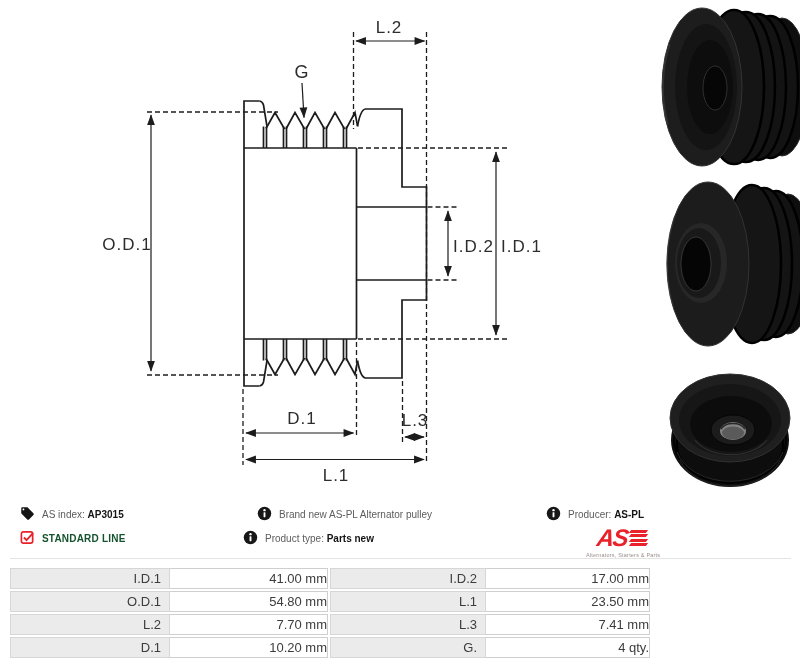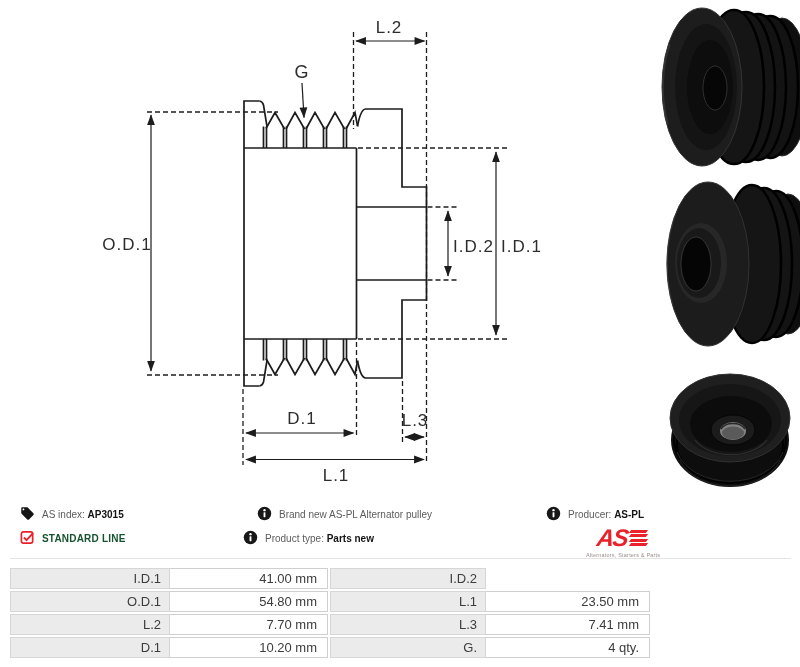--- a/index.html
+++ b/index.html
@@ -37,21 +37,21 @@
   .aspl-stripes i { display:block; width:17px; height:3px; margin:1.2px 0; background:#e9212a; transform:skewX(-38deg); }
   .aspl-tagline { font-size:5.5px; color:#9b8c8c; margin-top:2px; white-space:nowrap; letter-spacing:0.2px; }
   
   .spec-table { position:absolute; left:10px; top:566px; display:flex; }
   .spec-col { display:flex; flex-direction:column; }
   .spec-col.right { margin-left:2px; }
   .spec-row { display:flex; margin-top:2px; height:21px; }
   .spec-row:first-child { margin-top:2px; }
   .cell { height:21px; line-height:20px; font-size:13px; text-align:right; color:#3c3c3c; }
   .cell.lbl { background:#ebebeb; border:1px solid #d6d6d6; padding-right:8px; }
-  .cell.val { background:#ffffff; border:1px solid #cfcfcf; border-left:none; padding-right:10px; }
+  .cell.val { background:#ffffff; border:1px solid #cfcfcf; border-left:none; }
   .colL .lbl { width:160px; } .colL .val { width:158px; }
   .colR .lbl { width:156px; } .colR .val { width:164px; }
 </style>
 </head>
 <body>
 
 <svg id="diagram-svg" width="545" height="495" viewBox="0 0 545 495">
   <defs>
     <marker id="arr" viewBox="0 0 10 10" refX="9.2" refY="5" markerWidth="11" markerHeight="9" orient="auto-start-reverse">
       <path d="M0,1.4 L10,5 L0,8.6 Z" fill="#1c1c1c"></path>
@@ -243,20 +243,21 @@
       <div class="cell val">7.70 mm</div>
     </div>
     <div class="spec-row">
       <div class="cell lbl">D.1</div>
       <div class="cell val">10.20 mm</div>
     </div>
   </div>
   <div class="spec-col colR right">
     <div class="spec-row">
       <div class="cell lbl">I.D.2</div>
+      <div class="cell val">17.00 mm</div>
     </div>
     <div class="spec-row">
       <div class="cell lbl">L.1</div>
       <div class="cell val">23.50 mm</div>
     </div>
     <div class="spec-row">
       <div class="cell lbl">L.3</div>
       <div class="cell val">7.41 mm</div>
     </div>
     <div class="spec-row">

